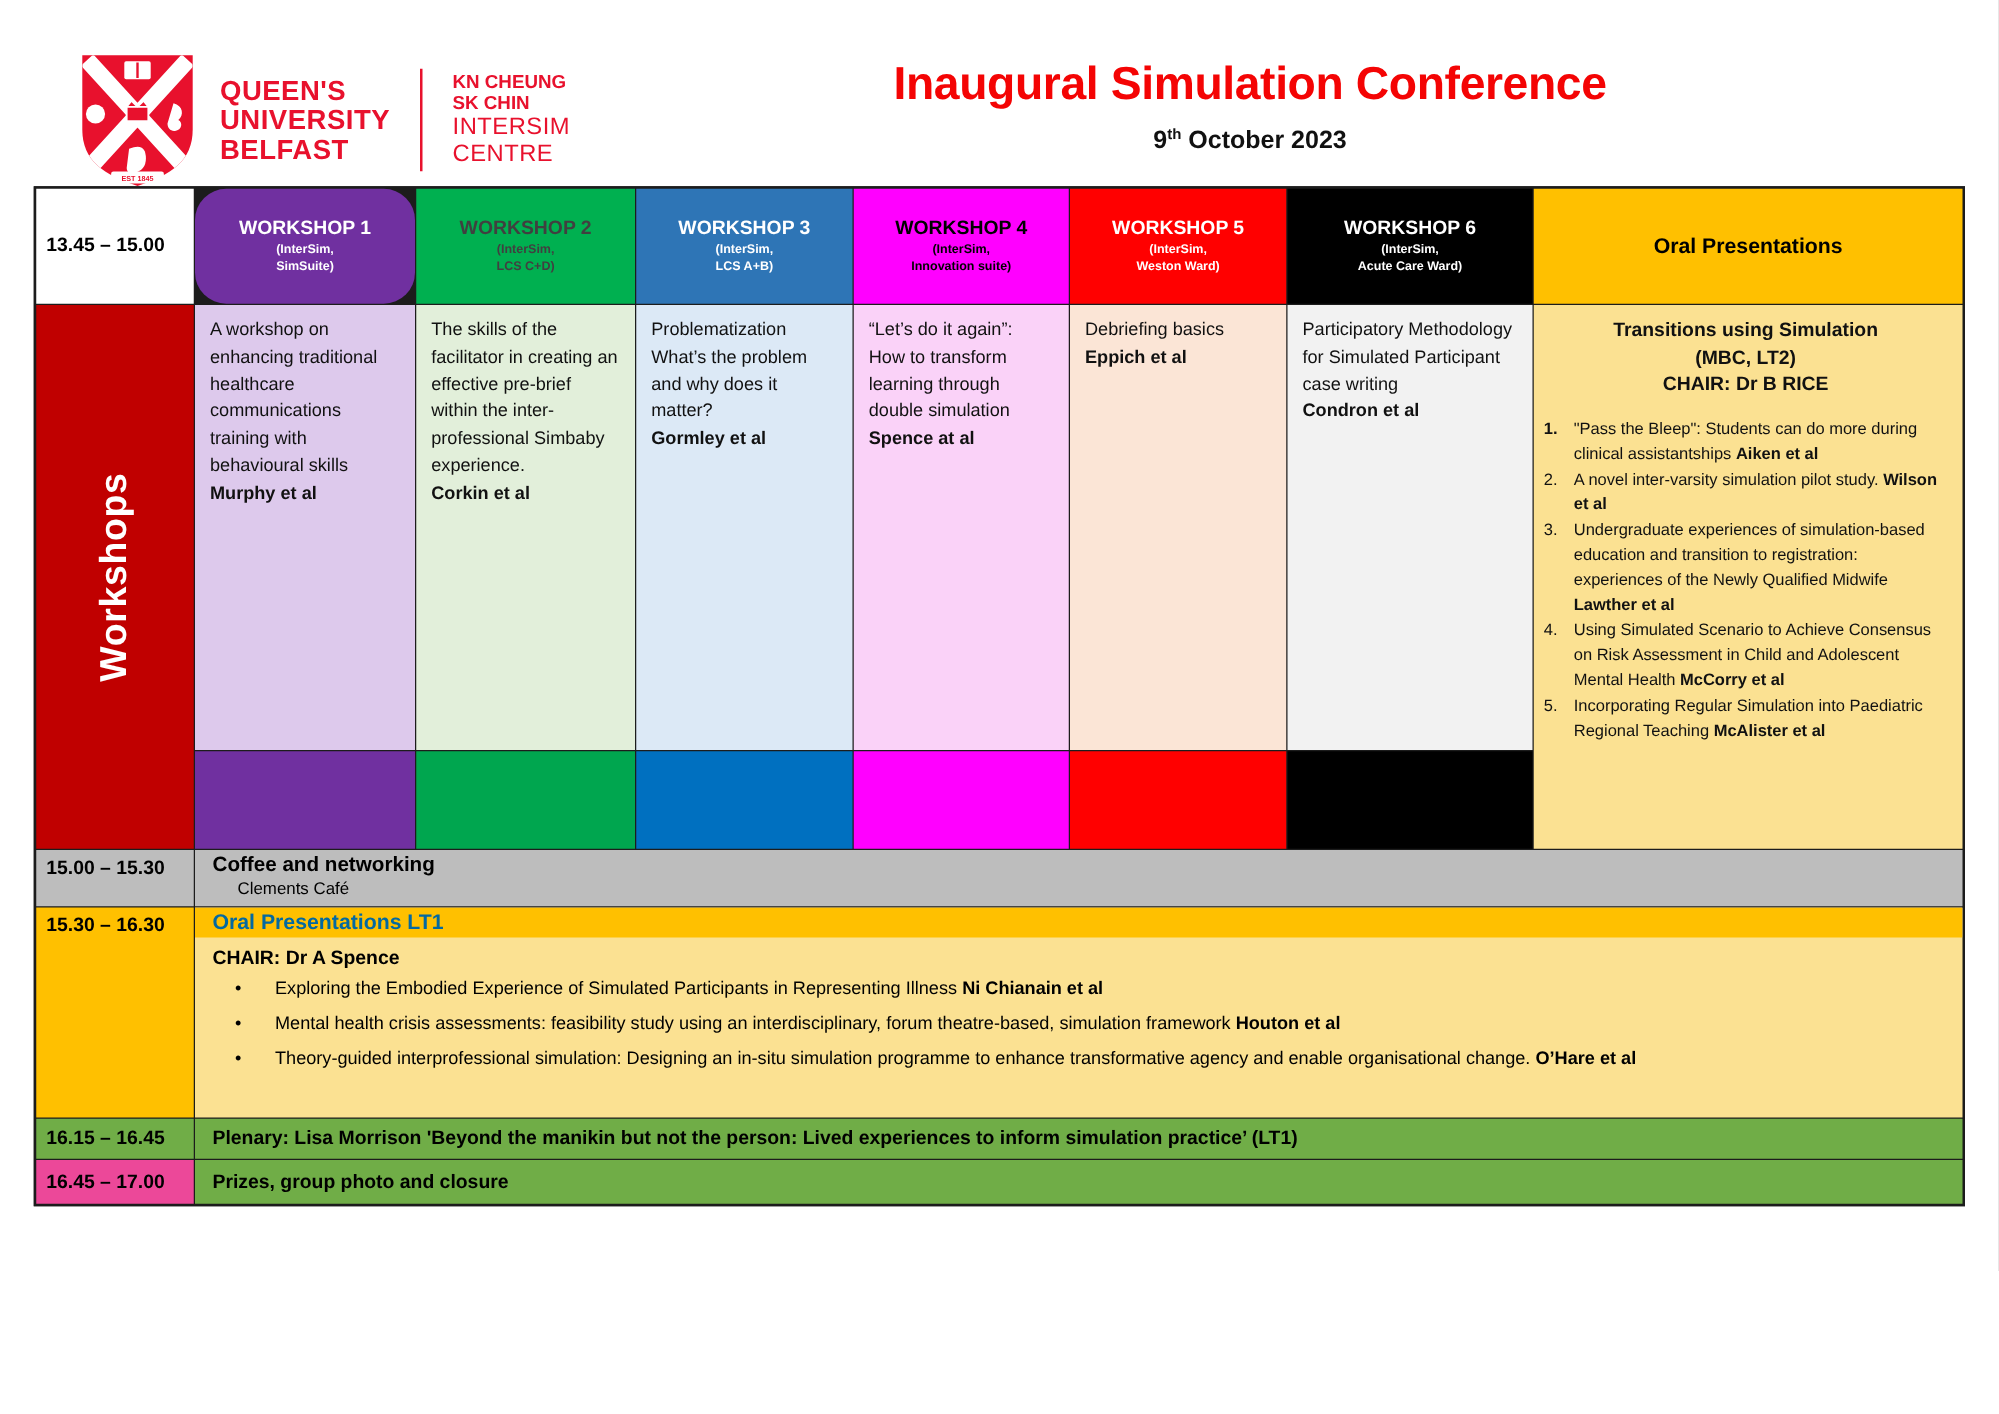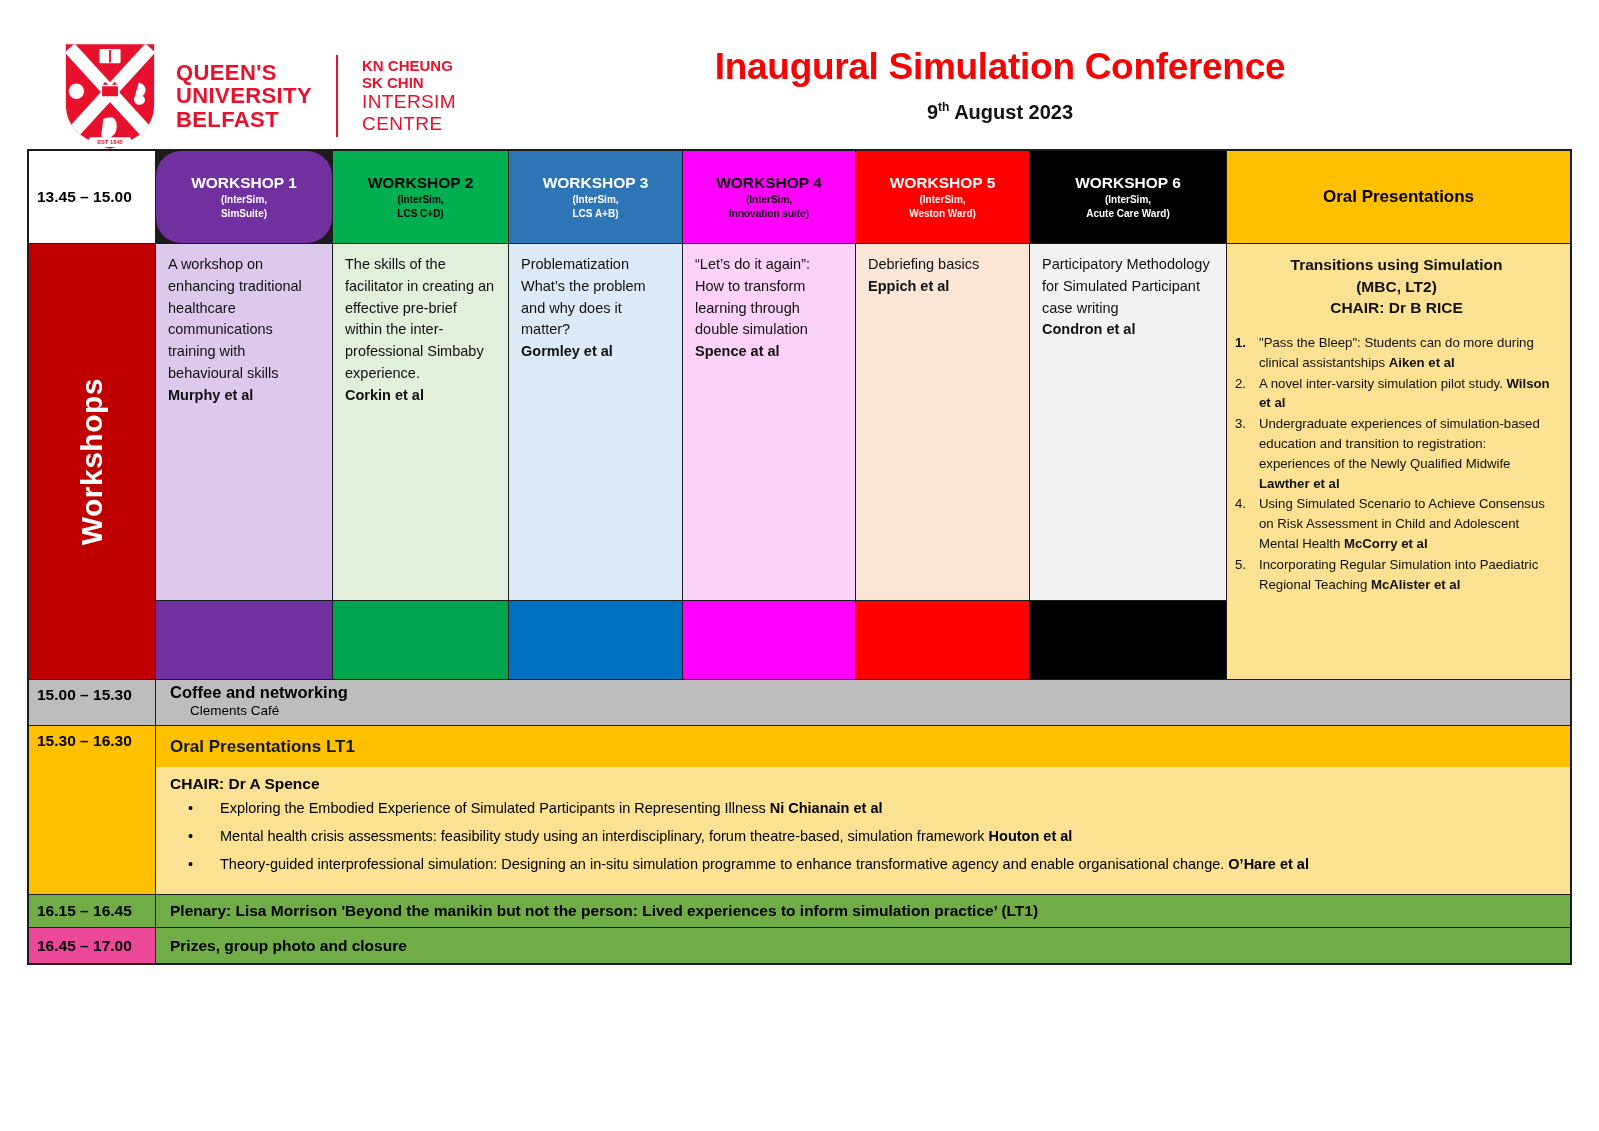--- a/index.html
+++ b/index.html
@@ -45,21 +45,21 @@
   .oral-title{text-align:center;font-weight:700;font-size:15.5px;line-height:1.4;margin-bottom:14px;}
   .oral-list{font-size:13.2px;line-height:1.5;}
   .oral-item{display:flex;margin-bottom:1px;}
   .oral-item .num{width:24px;flex:none;}
   .oral-item .num.bold{font-weight:700;}
   .oral-item .itext{flex:1;}
   .coffee-content{padding:3px 14px;}
   .coffee-title{font-weight:700;font-size:16.5px;color:#000;}
   .coffee-sub{font-size:13.5px;color:#000;margin-top:1px;margin-left:20px;}
   .lt1-content{display:flex;flex-direction:column;}
-  .lt1-band{height:41px;flex:none;display:flex;align-items:center;padding-left:14px;font-weight:700;font-size:17px;color:#0f172a;}
+  .lt1-band{height:24px;flex:none;display:flex;align-items:center;padding-left:14px;font-weight:700;font-size:17px;color:#0369a1;}
   .lt1-body{flex:1;padding:8px 14px;}
   .lt1-chair{font-weight:700;font-size:15.5px;margin-bottom:5px;}
   .bullet-row{display:flex;font-size:14.5px;line-height:1.45;margin-bottom:7px;}
   .bullet-row .dot{width:32px;flex:none;text-align:left;padding-left:18px;}
   .bullet-row .btext{flex:1;}
   .green-content{display:flex;align-items:center;padding-left:14px;font-weight:700;font-size:15.5px;color:#000;}
   .bold-inline{font-weight:700;}
 </style>
 </head>
 <body>
@@ -95,33 +95,33 @@
     <div class="centre-name">
       <div class="c-bold">KN CHEUNG</div>
       <div class="c-bold">SK CHIN</div>
       <div class="c-light">INTERSIM</div>
       <div class="c-light">CENTRE</div>
     </div>
   </div>
 
   <div class="title-block">
     <h1 class="main-title">Inaugural Simulation Conference</h1>
-    <div class="date-line"><span>9</span><sup>th</sup><span> August 2023</span></div>
+    <div class="date-line"><span>9</span><sup>th</sup><span> October 2023</span></div>
   </div>
 
   <div class="table">
 
     <div class="cell tcell vcenter" style="background-color: rgb(255, 255, 255);">13.45 – 15.00</div>
 
     <div class="cell whead" style="background-color: rgb(112, 48, 160); color: rgb(255, 255, 255); border-radius: 25px;">
       <div class="wname">WORKSHOP 1</div>
       <div class="wvenue">(InterSim,</div>
       <div class="wvenue">SimSuite)</div>
     </div>
-    <div class="cell whead" style="background-color: rgb(0, 176, 80); color: #000000;">
+    <div class="cell whead" style="background-color: rgb(0, 176, 80); color: #404040;">
       <div class="wname">WORKSHOP 2</div>
       <div class="wvenue">(InterSim,</div>
       <div class="wvenue">LCS C+D)</div>
     </div>
     <div class="cell whead" style="background-color: rgb(46, 117, 182); color: rgb(255, 255, 255);">
       <div class="wname">WORKSHOP 3</div>
       <div class="wvenue">(InterSim,</div>
       <div class="wvenue">LCS A+B)</div>
     </div>
     <div class="cell whead" style="background-color: rgb(255, 0, 255); color: rgb(0, 0, 0);">

